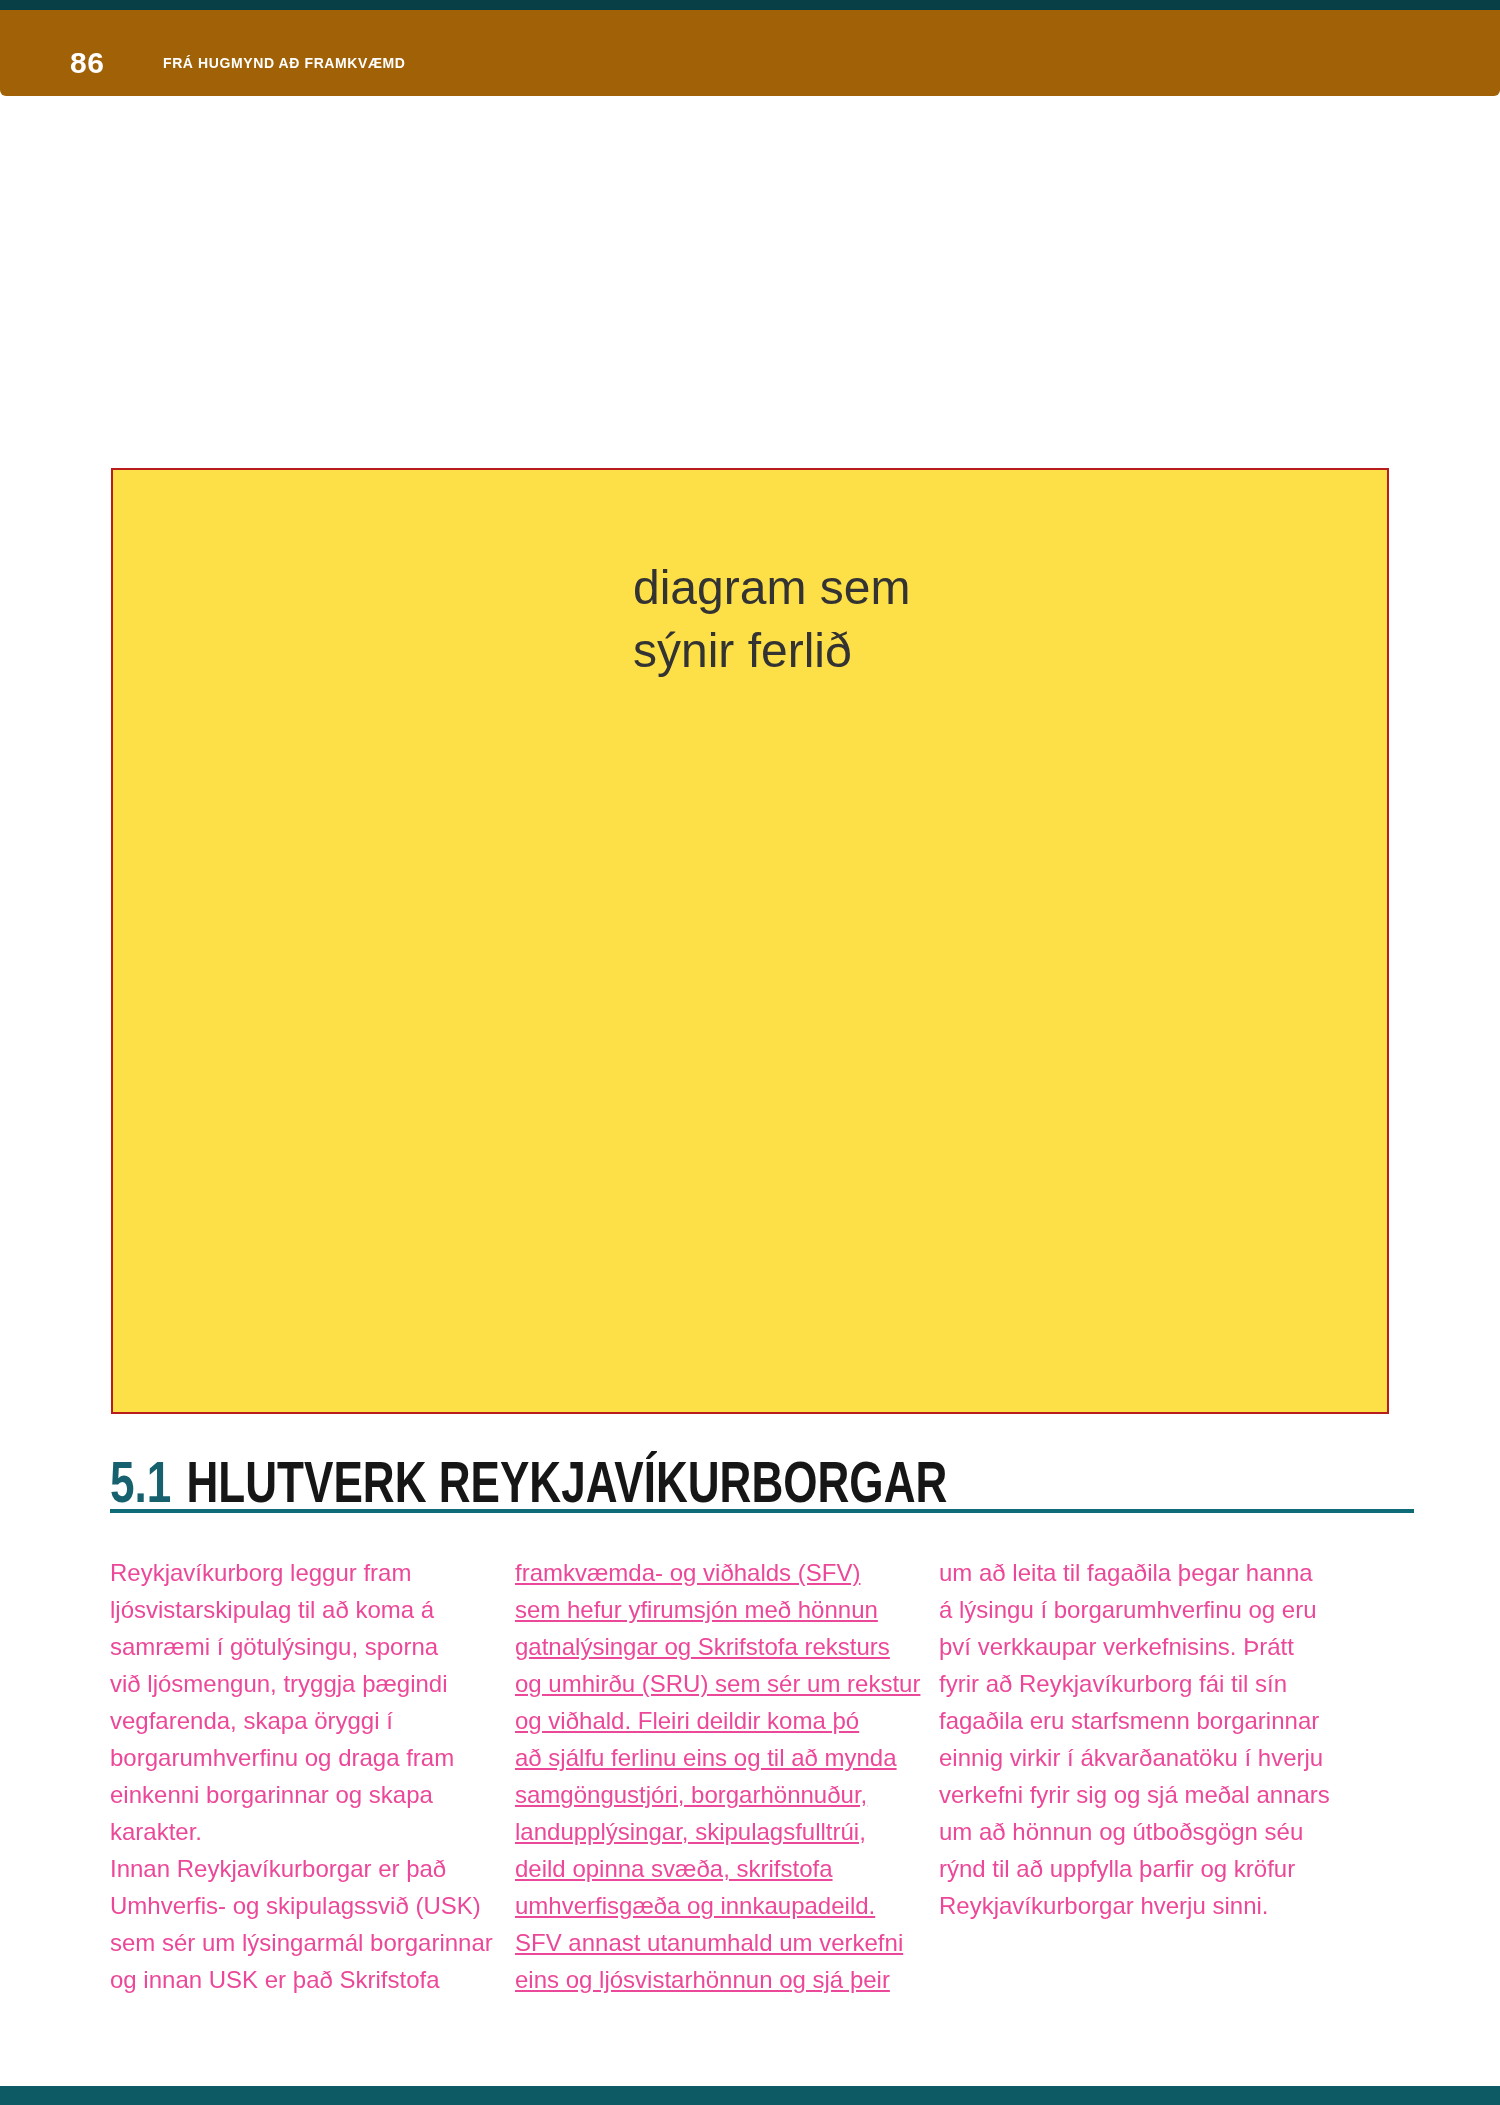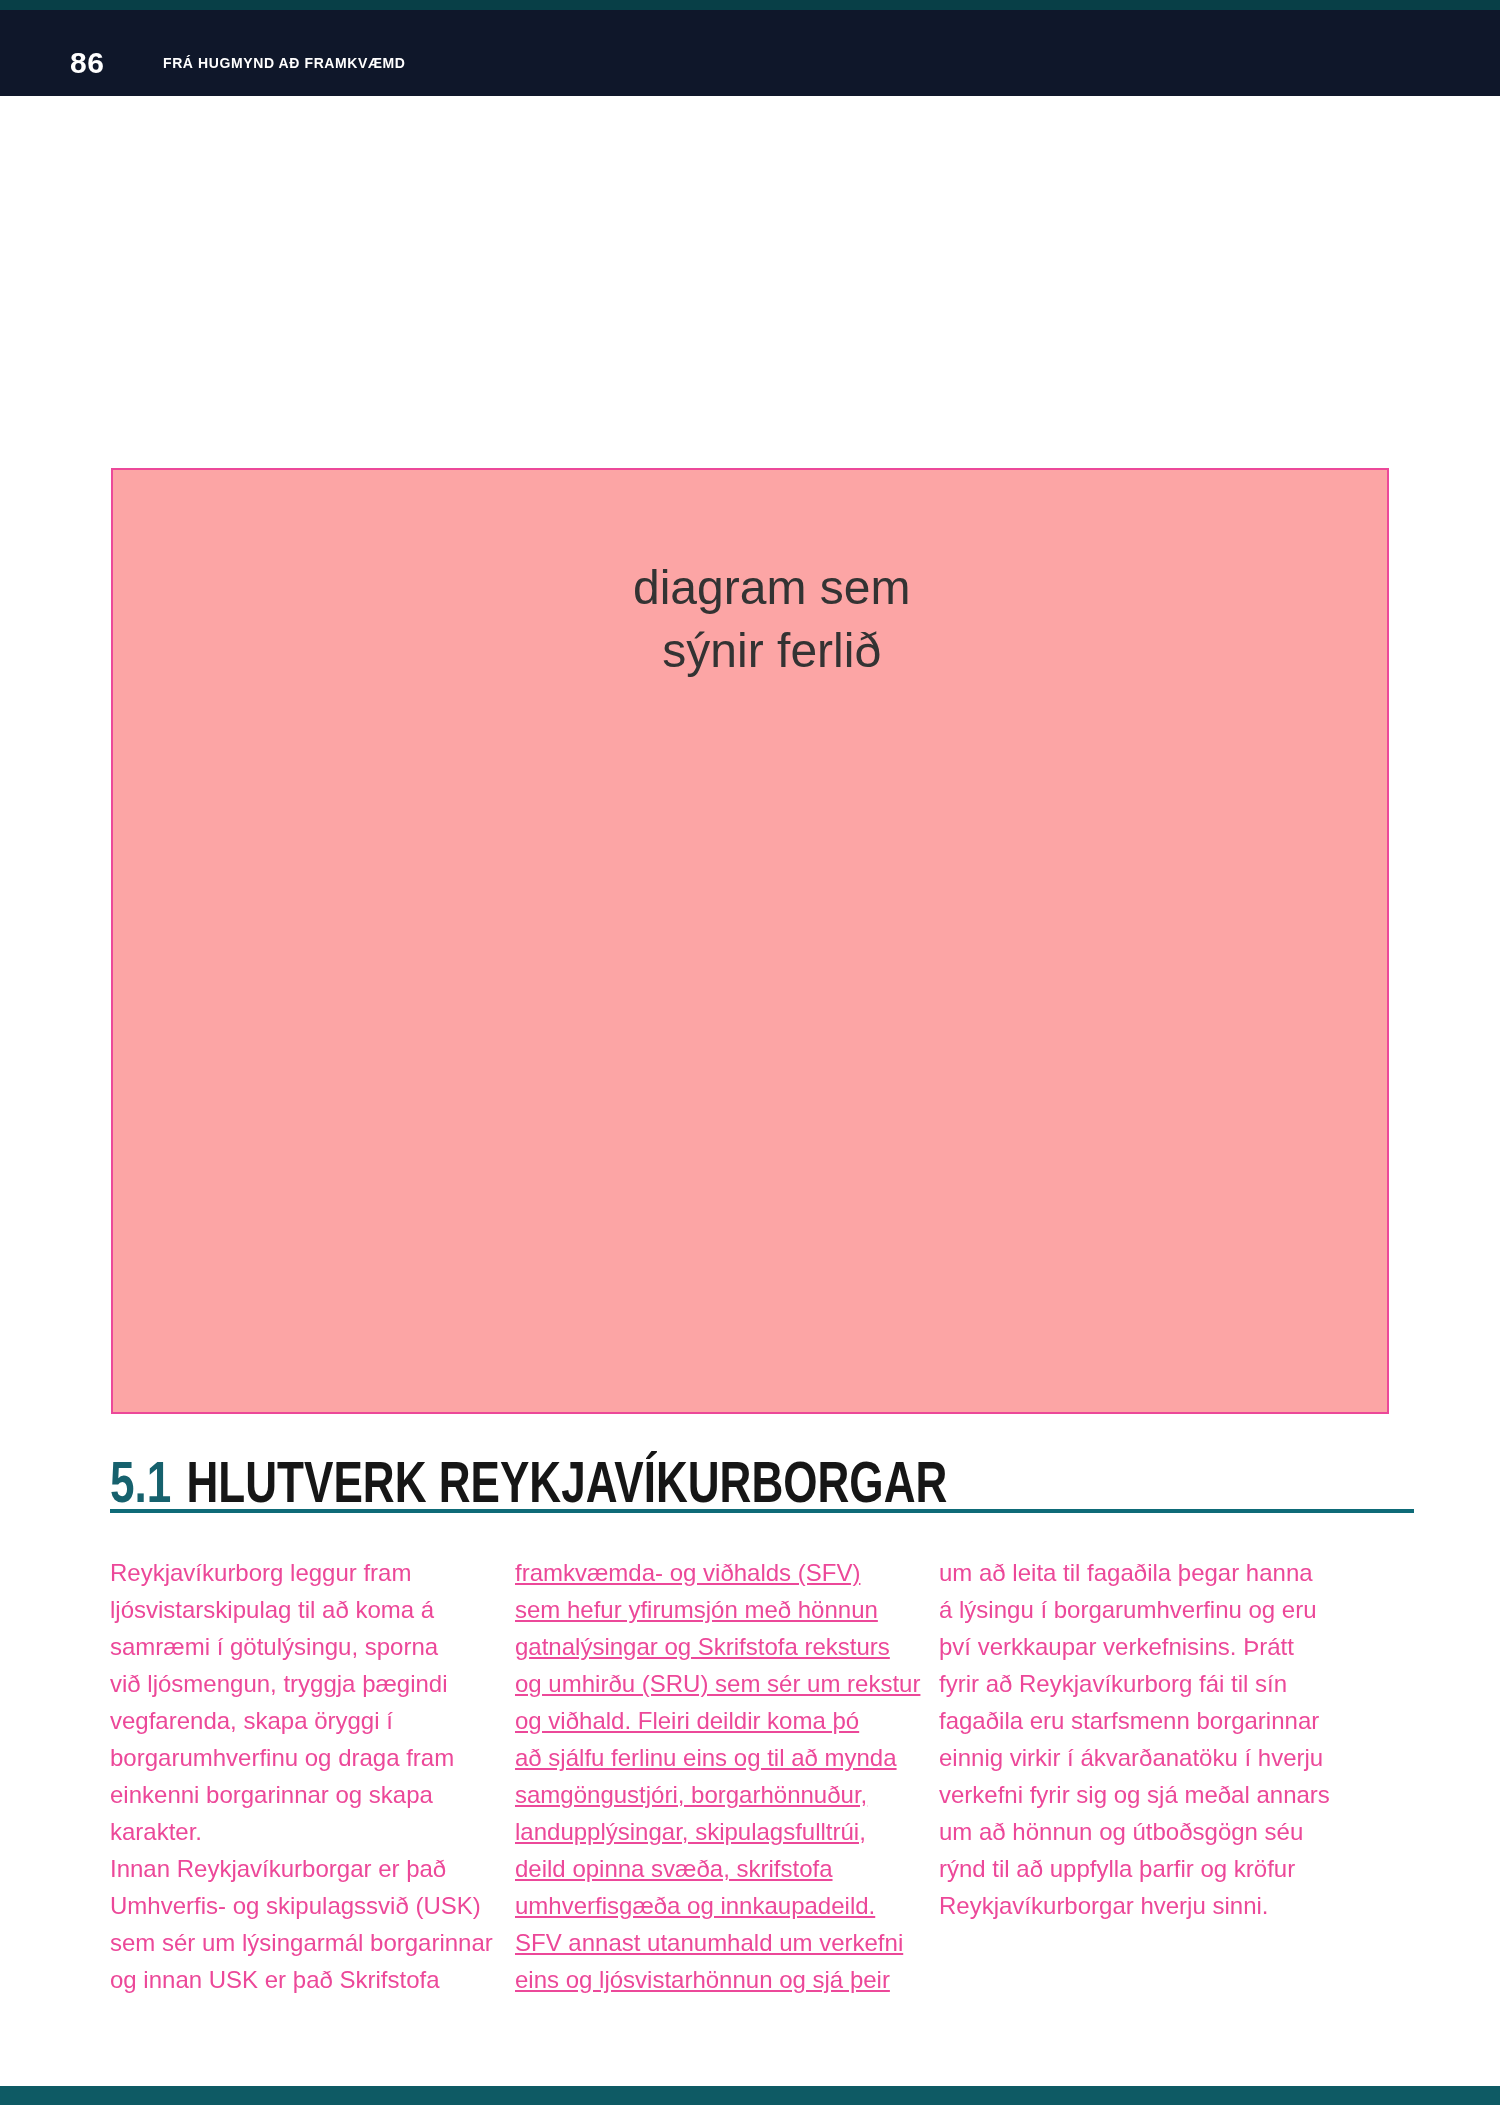--- a/index.html
+++ b/index.html
@@ -11,21 +11,22 @@
     font-family: "Liberation Sans", "DejaVu Sans", sans-serif;
     overflow: hidden;
     margin: 0 auto;
   }
 
   
   .top-bar {
     position: absolute;
     top: 0; left: 0;
     width: 1500px; height: 96px;
-    background: #0f172a;
+    background: #a16207;
+    border-radius: 6px;
   }
   .top-bar-accent {
     position: absolute;
     top: 0; left: 0;
     width: 100%; height: 10px;
     background: #083F47;
   }
   .page-number {
     position: absolute;
     left: 70px; top: 46px;
@@ -53,24 +54,23 @@
     white-space: pre-line;
   }
   .intro-col-1 { left: 110px; width: 445px; }
   .intro-col-2 { left: 548px; width: 455px; }
 
   
   .diagram-box {
     position: absolute;
     left: 111px; top: 468px;
     width: 1278px; height: 946px;
-    border: 2px solid #ec4899;
-    background: #fca5a5;
+    border: 2px solid #b91c1c;
+    background: #fde047;
     box-sizing: border-box;
-    text-align: center;
   }
   .diagram-placeholder {
     position: absolute;
     left: 520px; top: 86px;
     font-size: 48px;
     line-height: 63px;
     font-weight: 400;
     color: #333333;
     white-space: pre-line;
   }

